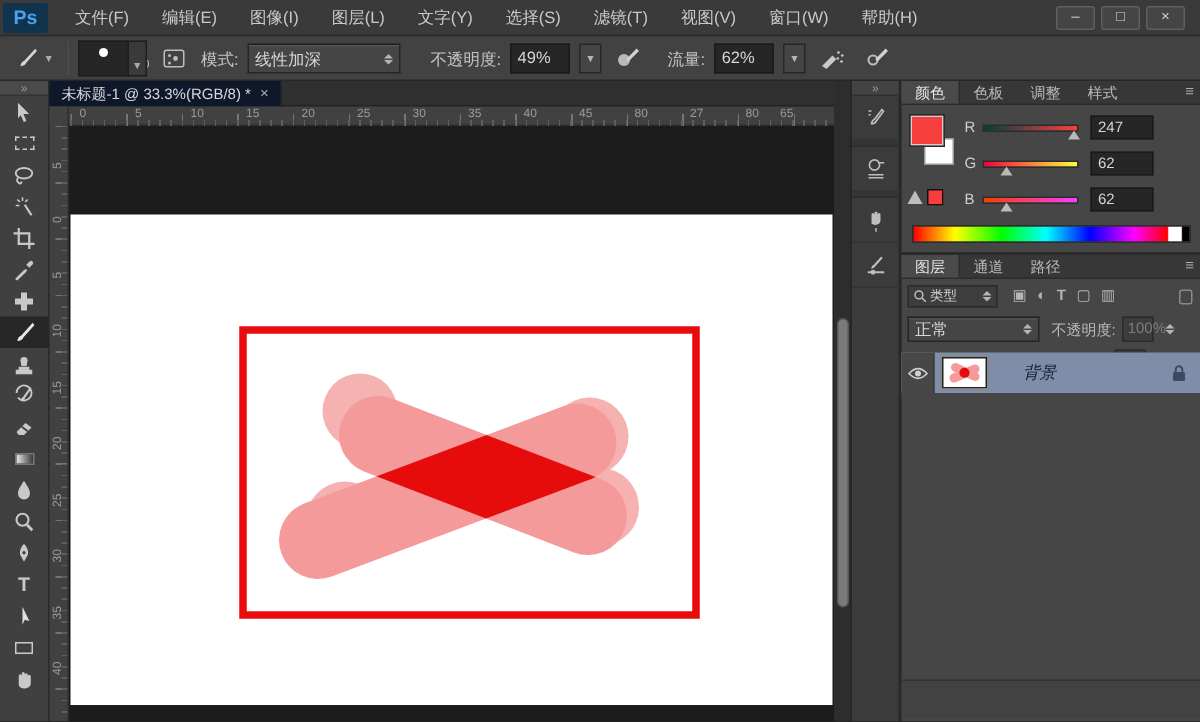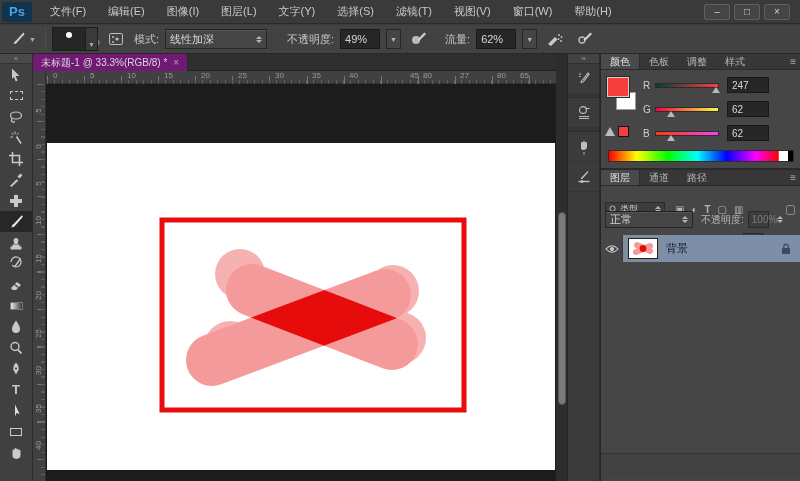--- a/index.html
+++ b/index.html
@@ -41,21 +41,21 @@
   .tool.selected{background:#272727;}
   .tool svg{display:block;}
   .tool .tglyph{font-size:13px;color:#c9c9c9;font-weight:bold;line-height:13px;}
   .dashedrect{width:13px;height:9px;border:1px dashed #c9c9c9;}
   .solidrect{width:12px;height:8px;border:1px solid #c9c9c9;}
   .gradrect{width:13px;height:8px;background:linear-gradient(to right,#e8e8e8,#3a3a3a);border:1px solid #777;}
 
   
   .docarea{position:absolute;left:33px;top:54px;width:523px;height:427px;background:#1c1c1c;}
   .tabbar{position:absolute;left:0;top:0;width:523px;height:17px;background:#2f2f2f;border-bottom:1px solid #232323;}
-  .doctab{position:absolute;left:0;top:0;height:17px;background:#701a75;border-right:1px solid #272727;display:flex;align-items:center;gap:6px;padding:0 8px;}
+  .doctab{position:absolute;left:0;top:0;height:17px;background:#0f172a;border-right:1px solid #272727;display:flex;align-items:center;gap:6px;padding:0 8px;}
   .doctab .t{font-size:10px;color:#d8d8d8;white-space:nowrap;}
   .doctab .x{font-size:10px;color:#aaa;}
   .hruler{position:absolute;left:0;top:17px;width:523px;height:13px;background:#414141;border-bottom:1px solid #2e2e2e;}
   .hruler .corner{position:absolute;left:0;top:0;width:13px;height:13px;background:#414141;border-right:1px solid #2e2e2e;}
   .hscale{position:absolute;left:14px;top:0;right:0;height:13px;
     background-image:repeating-linear-gradient(90deg,#5e5e5e 0 1px,transparent 1px 7.4px),repeating-linear-gradient(90deg,#757575 0 1px,transparent 1px 37.08px);
     background-size:100% 4px,100% 8px;background-position:left bottom,left bottom;background-repeat:no-repeat;}
   .hlab{position:absolute;top:0px;font-size:8px;color:#9b9b9b;}
   .vruler{position:absolute;left:0;top:30px;width:13px;height:397px;background:#414141;border-right:1px solid #2e2e2e;
     background-image:repeating-linear-gradient(180deg,#5e5e5e 0 1px,transparent 1px 7.5px),repeating-linear-gradient(180deg,#757575 0 1px,transparent 1px 37.5px);
@@ -110,21 +110,21 @@
   .blendbox{margin-left:4px;width:88px;height:17px;}
   .dim{color:#7d7d7d !important;}
   .plabel{font-size:10px;color:#b9b9b9;margin-left:8px;white-space:nowrap;}
   .pval{width:21px;height:17px;background:#3d3d3d;border:1px solid #2b2b2b;font-size:10px;display:flex;align-items:center;padding:0 3px;margin-left:4px;}
   .pval .updown{margin-left:auto;}
   .lockicons{display:flex;gap:8px;margin-left:6px;align-items:center;}
   .checker{width:10px;height:10px;background:conic-gradient(#bbb 25%,#555 0 50%,#bbb 0 75%,#555 0);border:1px solid #777;}
   .layerrow{position:absolute;left:0;top:65px;width:200px;height:27px;background:#7e8ea8;display:flex;align-items:center;}
   .eyecol{width:22px;height:27px;background:#474747;border-right:1px solid #3a3a3a;display:flex;align-items:center;justify-content:center;}
   .lthumb{margin-left:5px;width:30px;height:21px;background:#fff;border:1px solid #222;outline:1px solid #888;}
-  .lname{margin-left:8px;font-size:11px;color:#16202e;}
+  .lname{margin-left:24px;font-size:11px;font-style:italic;color:#16202e;}
   .layer-lock{margin-left:auto;margin-right:10px;}
   .panel-bottom{position:absolute;left:0;top:283px;width:200px;border-top:1px solid #333;height:26px;background:#424242;}
 </style>
 </head>
 <body>
 
 <div id="app">
 
   <div class="titlebar">
     <div class="pslogo">Ps</div>
@@ -327,21 +327,21 @@
       <div class="hscale">
           <span class="hlab" style="left: 6px;">0</span>
           <span class="hlab" style="left: 43px;">5</span>
           <span class="hlab" style="left: 80px;">10</span>
           <span class="hlab" style="left: 117px;">15</span>
           <span class="hlab" style="left: 154px;">20</span>
           <span class="hlab" style="left: 191px;">25</span>
           <span class="hlab" style="left: 228px;">30</span>
           <span class="hlab" style="left: 265px;">35</span>
           <span class="hlab" style="left: 302px;">40</span>
-          <span class="hlab" style="left: 339px; margin-left: 24px;">45</span>
+          <span class="hlab" style="left: 339px;">45</span>
           <span class="hlab" style="left: 376px;">80</span>
           <span class="hlab" style="left: 413px;">27</span>
           <span class="hlab" style="left: 450px;">80</span>
           <span class="hlab" style="left: 473px;">65</span>
         </div>
     </div>
     <div class="vruler">
         <span class="vlab" style="top: 22px;">5</span>
         <span class="vlab" style="top: 58px;">0</span>
         <span class="vlab" style="top: 95px;">5</span>
@@ -471,21 +471,21 @@
     </div>
 
     <div class="layerspanel">
       <div class="ptabs">
         <span class="ptab active">图层</span>
         <span class="ptab">通道</span>
         <span class="ptab">路径</span>
         <span class="pmenu">≡</span>
       </div>
 
-      <div class="lrow" style="top:31px;height:17px">
+      <div class="lrow" style="top:19px;height:17px">
         <span class="filterbox">
           <svg width="9" height="9" viewBox="0 0 9 9">
               <circle cx="3.6" cy="3.6" r="2.6" fill="none" stroke="#bbb"></circle>
               <line x1="5.6" y1="5.6" x2="8.2" y2="8.2" stroke="#bbb"></line>
             </svg>
           <span>类型</span>
           <span class="updown" style="margin-left:auto">
               <i class="u"></i>
               <i class="d"></i>
             </span>

